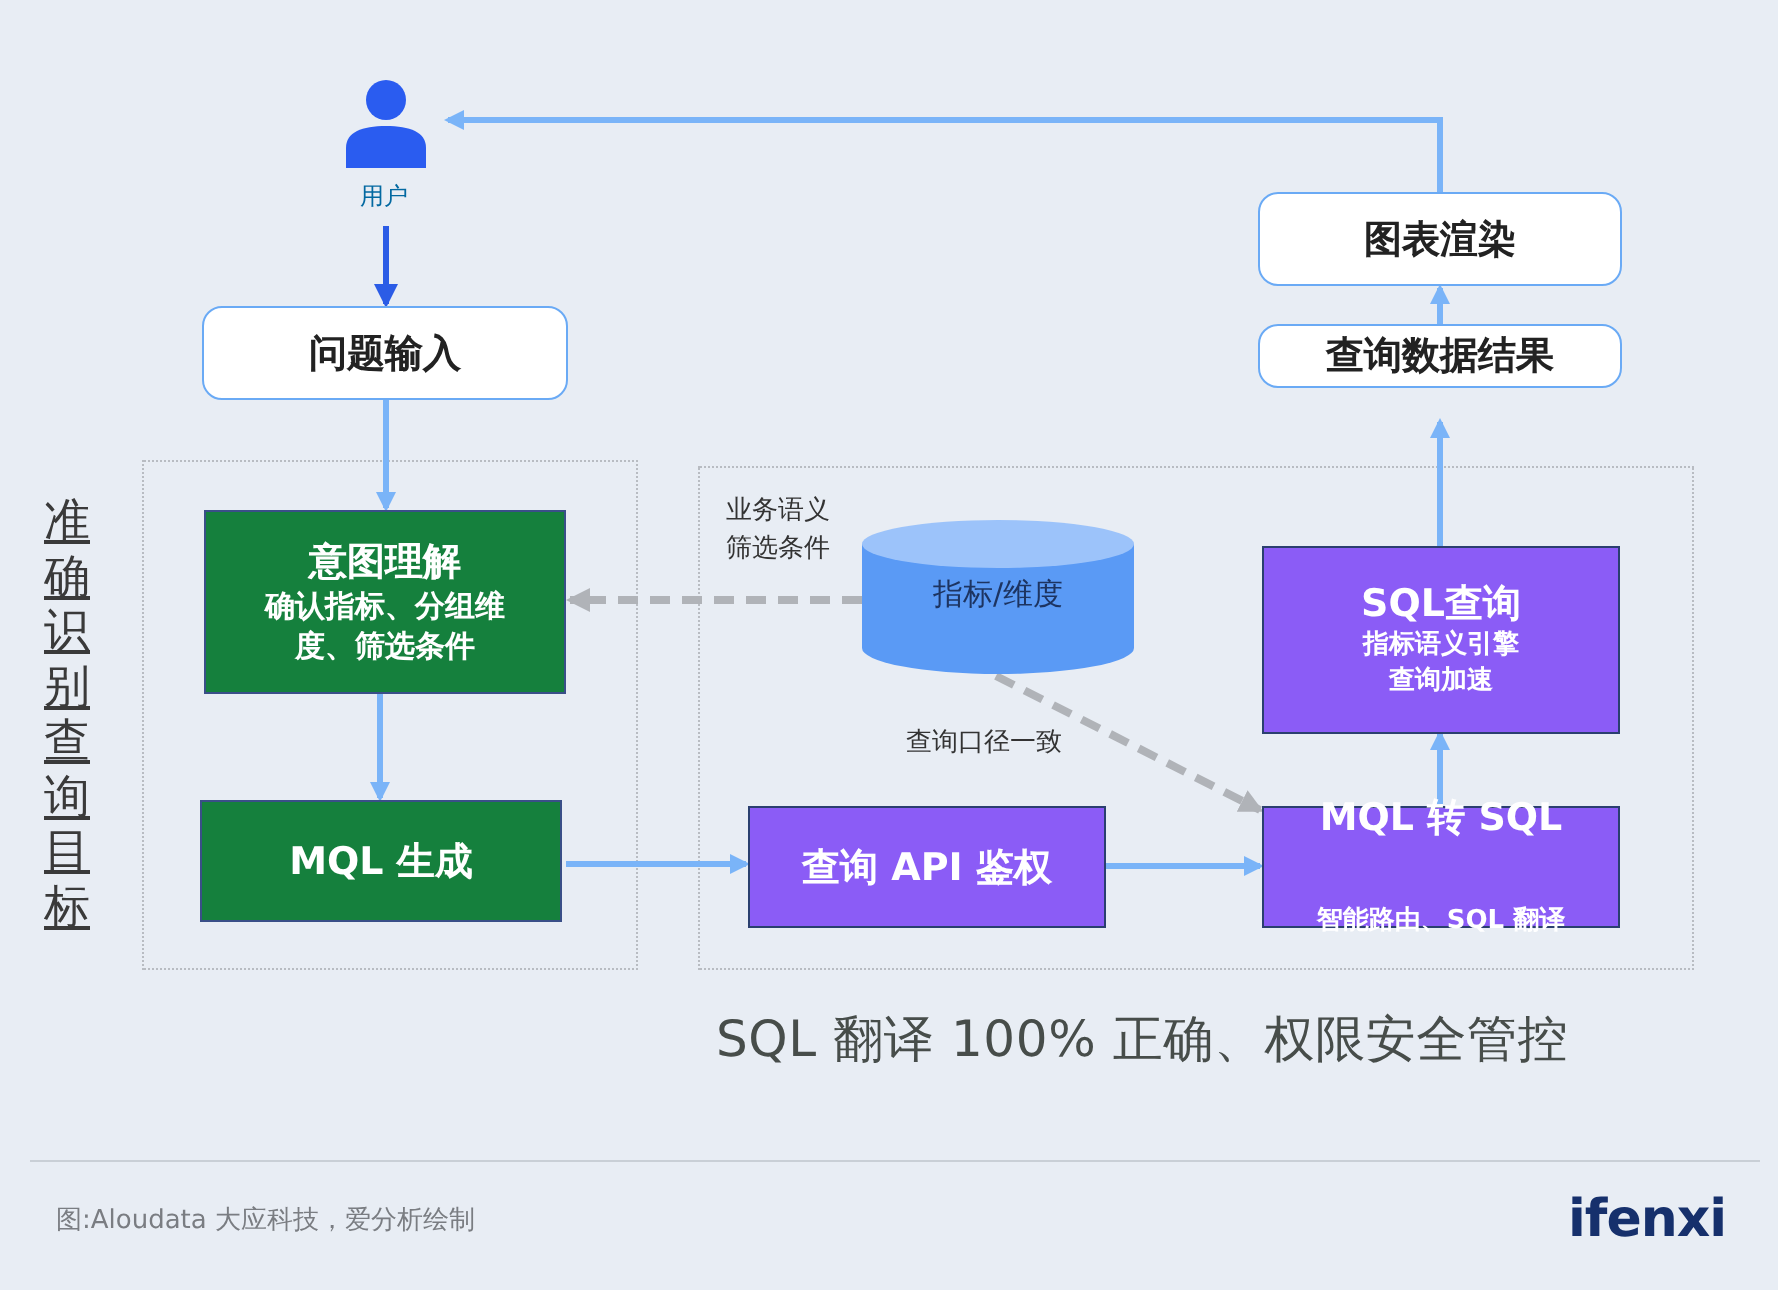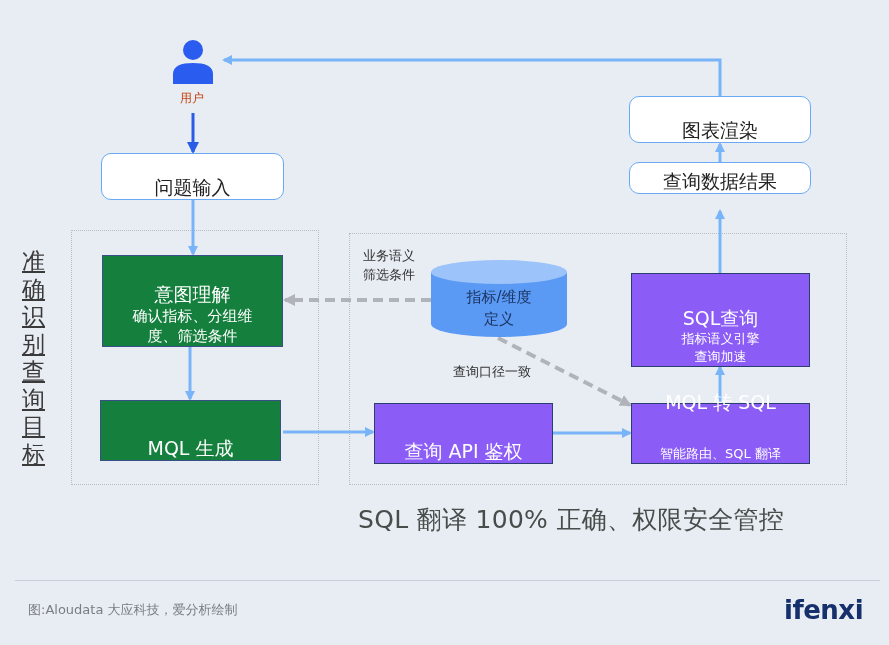--- a/index.html
+++ b/index.html
@@ -7,42 +7,42 @@
     width: 889px; height: 645px; background: #e8edf4; position: relative; overflow: hidden;
     font-family: "DejaVu Sans", "Liberation Sans", sans-serif;
   }
   .abs { position: absolute; }
   svg.links { position: absolute; left: 0; top: 0; width: 889px; height: 645px; pointer-events: none; }
   .region {
     position: absolute; border: 1px dotted #b8bcc2; box-sizing: border-box;
   }
   .box {
     position: absolute; box-sizing: border-box; display: flex; flex-direction: column;
-    align-items: center; justify-content: flex-end; text-align: center; color: #fff;
+    align-items: center; justify-content: center; text-align: center; color: #fff; font-weight: bold;
   }
   .box.blue { background: #15803d; border: 1px solid #3a4f88; }
   .box.navy { background: #8b5cf6; border: 1px solid #2a3f6f; }
   .box.white { background: #fff; border: 1.5px solid #6aaaf5; border-radius: 10px; color: #222; }
   .t1 { font-size: 19px; line-height: 24px; }
   .t2 { font-size: 15px; line-height: 20px; }
   .t3 { font-size: 13px; line-height: 18px; }
   .label { position: absolute; color: #333; font-size: 13px; line-height: 19px; }
   .vtext {
     position: absolute; left: 22px; top: 248px; width: 30px; color: #3a3a3a;
     font-size: 23px; line-height: 27.5px; text-align: left; word-break: break-all; text-decoration: underline;
   }
   .cyl-text {
     position: absolute; left: 431px; top: 286px; width: 136px; text-align: center; color: #1d3461;
     font-size: 15px; line-height: 22px;
   }
   .tagline { position: absolute; left: 358px; top: 503px; font-size: 25px; color: #474d4a; letter-spacing: 0.3px; }
   .divider { position: absolute; left: 15px; top: 580px; width: 865px; height: 1px; background: #c9cfd6; }
   .caption { position: absolute; left: 28px; top: 601px; font-size: 13px; color: #7a7d82; }
   .logo { position: absolute; left: 784px; top: 595px; font-size: 26px; font-weight: bold; color: #16306c; letter-spacing: -0.5px; }
-  .user-label { position: absolute; left: 166px; top: 90px; width: 52px; text-align: center; font-size: 12px; color: #c2410c; }
+  .user-label { position: absolute; left: 166px; top: 90px; width: 52px; text-align: center; font-size: 12px; color: #0369a1; }
 </style>
 </head>
 <body>
 
 <div class="region" style="left:71px;top:230px;width:248px;height:255px;"></div>
 <div class="region" style="left:349px;top:233px;width:498px;height:252px;"></div>
 
 <svg class="links" viewBox="0 0 889 645">
   <defs>
     <marker id="ahL" markerWidth="10" markerHeight="10" refX="8" refY="5" orient="auto" markerUnits="userSpaceOnUse">
@@ -97,21 +97,20 @@
   <span class="t1">MQL 生成</span>
 </div>
 
 <div class="label" style="left:363px;top:246px;">
   <div>业务语义</div>
   <div>筛选条件</div>
 </div>
 
 <div class="cyl-text">
   <div>指标/维度</div>
-  <div>定义</div>
 </div>
 
 <div class="label" style="left:453px;top:362px;">查询口径一致</div>
 
 <div class="box navy" style="left:374px;top:403px;width:179px;height:61px;">
   <span class="t1">查询 API 鉴权</span>
 </div>
 
 <div class="box navy" style="left:631px;top:403px;width:179px;height:61px;gap:31px;">
   <span class="t1">MQL 转 SQL</span>

